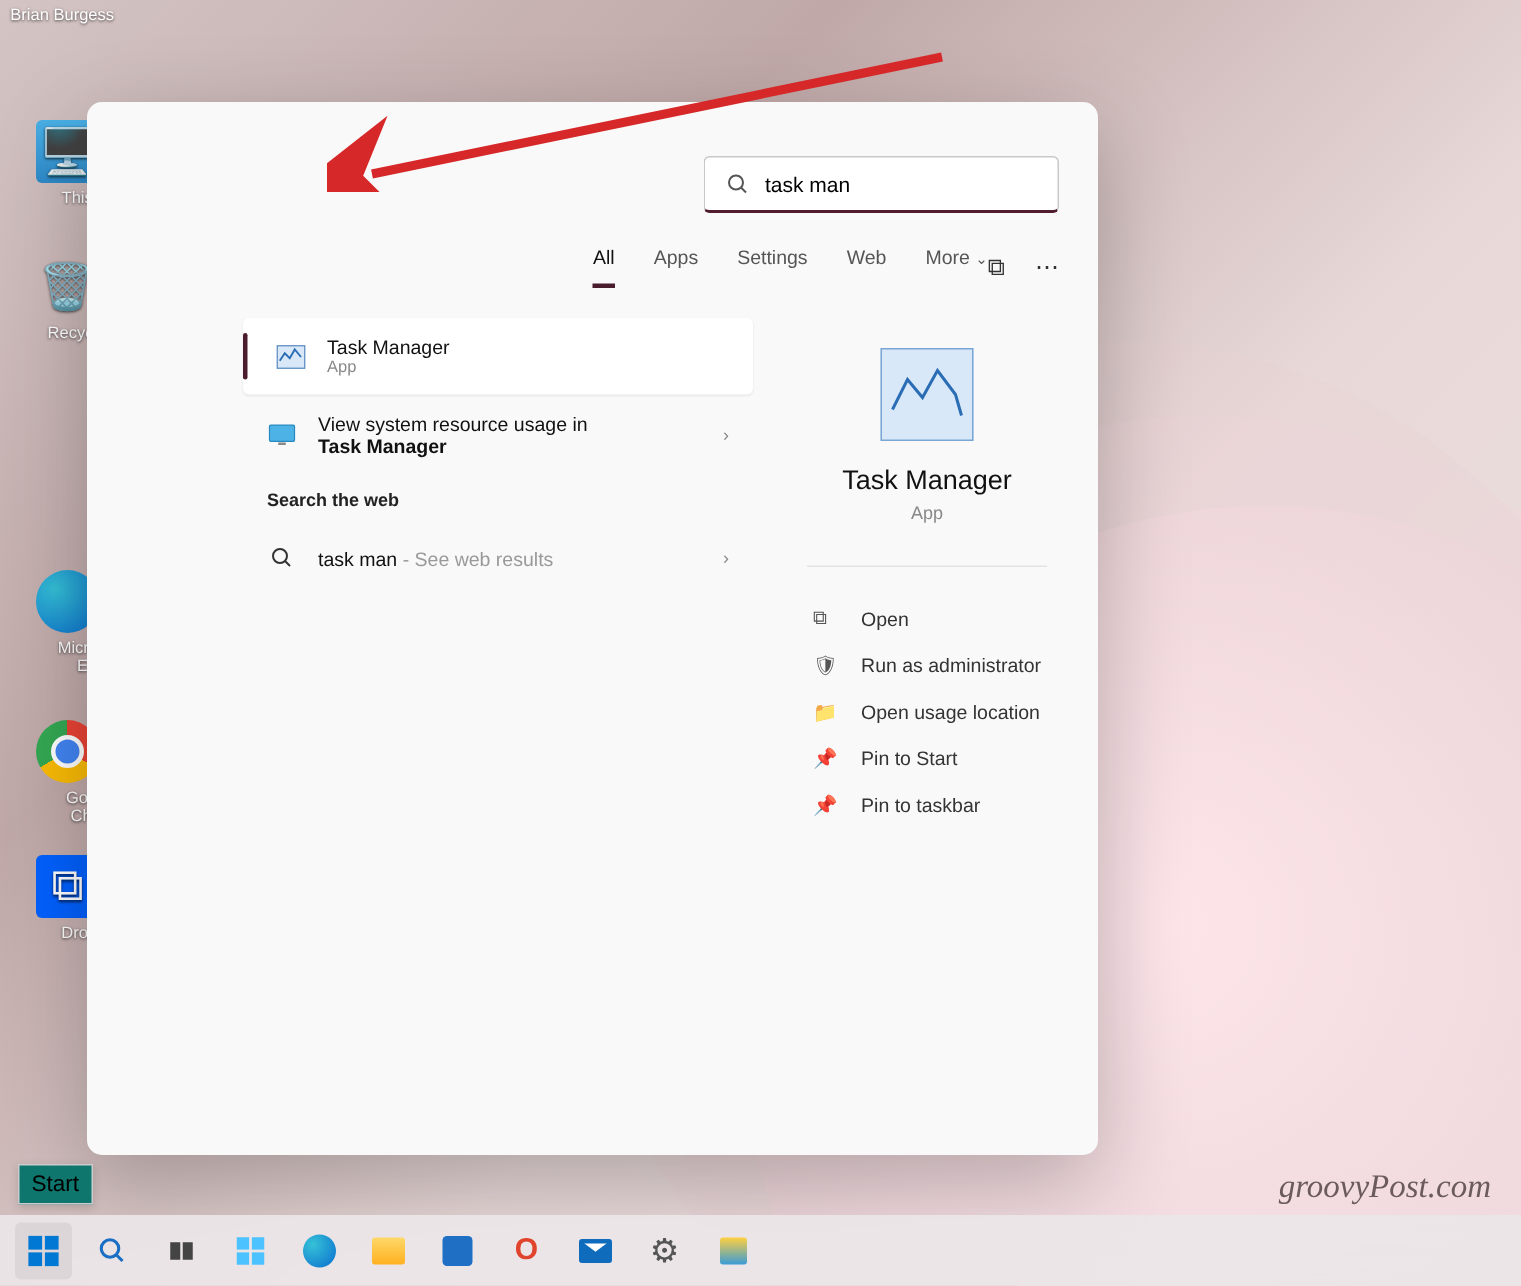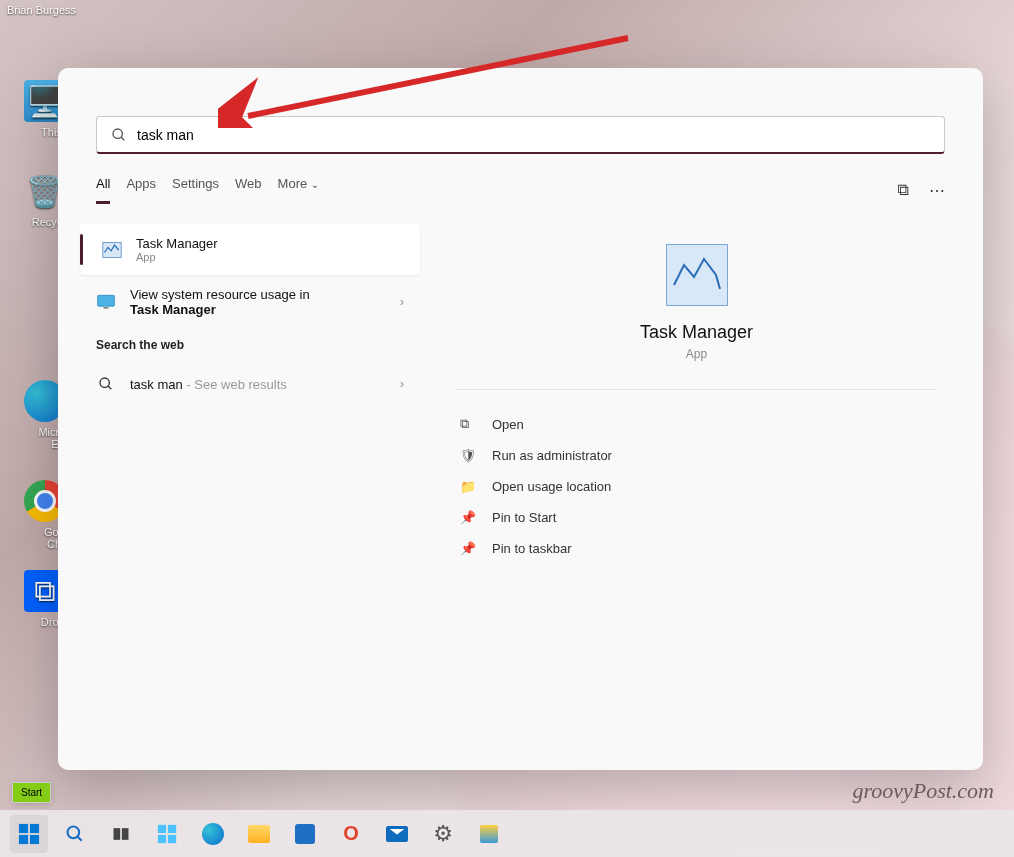--- a/index.html
+++ b/index.html
@@ -11,27 +11,27 @@
     .desktop-icon { position: absolute; width: 70px; text-align: right; color: #fff; font-size: 11px; text-shadow: 0 1px 2px rgba(0,0,0,.7); }
     .desktop-icon .glyph { width: 42px; height: 42px; margin: 0 auto 4px; display: flex; align-items: center; justify-content: center; font-size: 30px; border-radius: 4px; }
     .desktop-icon.user { top: 4px; left: 6px; }
     .desktop-icon.pc { top: 80px; left: 10px; }
     .desktop-icon.bin { top: 170px; left: 10px; }
     .desktop-icon.edge { top: 380px; left: 10px; }
     .desktop-icon.chrome { top: 480px; left: 10px; }
     .desktop-icon.dropbox { top: 570px; left: 10px; }
 
     
-    .search-panel { position: absolute; left: 58px; top: 68px; width: 925px; height: 702px; background: #f9f9f9; border-radius: 10px; box-shadow: 0 20px 60px rgba(0,0,0,.25); display: flex; flex-direction: column; padding: 16px; }
+    .search-panel { position: absolute; left: 58px; top: 68px; width: 674px; height: 702px; background: #f9f9f9; border-radius: 10px; box-shadow: 0 20px 60px rgba(0,0,0,.25); display: flex; flex-direction: column; padding: 4px; align-items: flex-end; }
     .search-top { padding: 32px 22px 0; }
     .search-box { display:flex; align-items:center; gap:10px; width:100%; height:38px; background:#fff; border:1px solid #c8c8c8; border-radius:4px; padding:0 14px; border-bottom:2px solid #501c2e; }
     .search-box input { flex:1; border:none; outline:none; font-size:14px; background:transparent; }
 
     .tab-row { display:flex; align-items:center; justify-content:space-between; padding: 22px 22px 0; font-size:13px; color:#555; }
-    .tabs { display:flex; gap:16px; }
+    .tabs { display:flex; gap:26px; }
     .tab { cursor:pointer; padding-bottom:10px; }
     .tab.active { color:#111; border-bottom:3px solid #4a1d2e; }
     .tab-right { display:flex; gap:20px; align-items:center; font-size:16px; color:#333; }
 
     .body-cols { display:flex; flex:1; min-height:0; }
     .col-left { width:352px; padding:20px 0 0 0; }
     .col-right { flex:1; padding:30px 30px 0; }
 
     .section-header { font-size:12px; font-weight:600; color:#222; padding:6px 22px 10px; }
 
@@ -50,21 +50,21 @@
 
     .action-list { padding:18px 0; }
     .action-item { display:flex; align-items:center; gap:14px; padding:8px 4px; font-size:13px; color:#333; cursor:pointer; }
     .action-item .aicon { width:18px; color:#555; }
 
     
     .taskbar { position:absolute; left:0; right:0; bottom:0; height:47px; background:rgba(235,230,232,.92); backdrop-filter:blur(8px); display:flex; align-items:center; padding:0 10px; gap:8px; }
     .tb-item { width:38px; height:38px; display:flex; align-items:center; justify-content:center; border-radius:4px; font-size:22px; }
     .tb-item.active { background:rgba(0,0,0,.06); }
 
-    .start-tooltip { position:absolute; left:12px; bottom:54px; background:#84cc16; border:1px solid #ccc; padding:4px 8px; font-size:10px; box-shadow:0 2px 6px rgba(0,0,0,.15); }
+    .start-tooltip { position:absolute; left:12px; bottom:54px; background:#0f766e; border:1px solid #ccc; padding:4px 8px; font-size:15px; box-shadow:0 2px 6px rgba(0,0,0,.15); }
 
     .watermark { position:absolute; right:20px; bottom:53px; font-family: Georgia, serif; font-size:22px; color:#6b5b5b; font-style:italic; }
 
     
     .arrow { position:absolute; left:218px; top:28px; width:420px; height:100px; pointer-events:none; }
   </style>
 </head>
 <body>
 
 <div class="wallpaper"></div>

